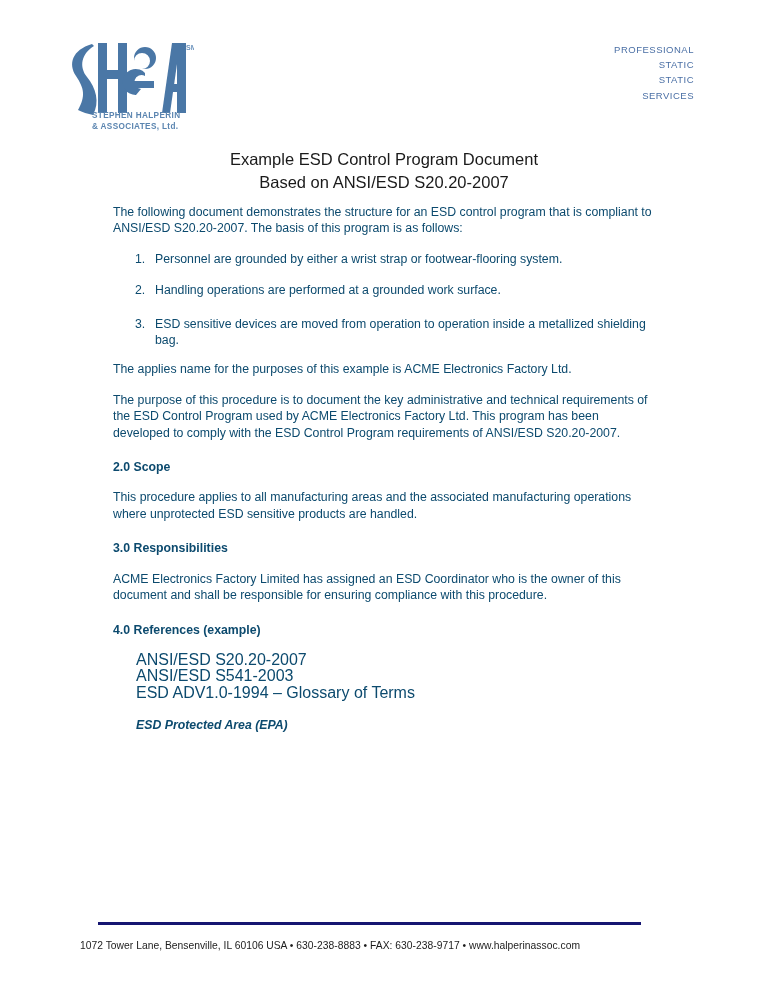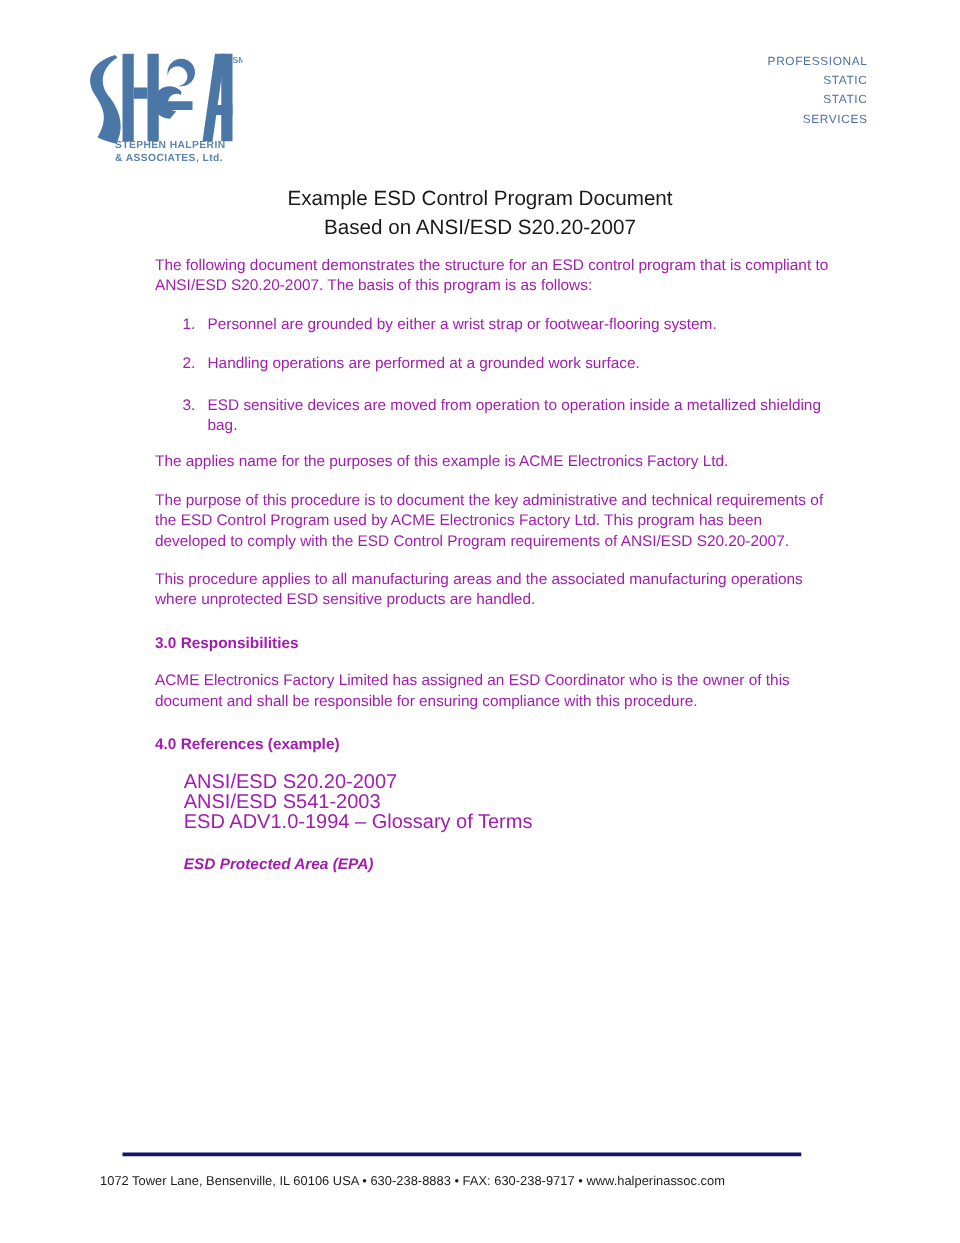--- a/index.html
+++ b/index.html
@@ -75,26 +75,26 @@
     font-size: 16.5px;
     line-height: 22.5px;
     color: #1a1a1a;
     font-weight: normal;
   }
   .doc-title .line { display: block; }
 
   
   .body-area {
     position: absolute;
-    left: 124px;
+    left: 113px;
     top: 204px;
     width: 545px;
     font-size: 12.3px;
     line-height: 16.4px;
-    color: #a21caf;
+    color: #0c4a6e;
   }
   .para {
     margin: 0 0 14px 0;
   }
 
   ol.numlist {
     margin: 14px 0 13px 0;
     padding: 0;
     list-style: none;
     counter-reset: esditem;
@@ -231,20 +231,21 @@
     <ol class="numlist">
       <li>Personnel are grounded by either a wrist strap or footwear-flooring system.</li>
       <li>Handling operations are performed at a grounded work surface.</li>
       <li>ESD sensitive devices are moved from operation to operation inside a metallized shielding bag.</li>
     </ol>
 
     <p class="para">The applies name for the purposes of this example is ACME Electronics Factory Ltd.</p>
 
     <p class="para">The purpose of this procedure is to document the key administrative and technical requirements of the ESD Control Program used by ACME Electronics Factory Ltd. This program has been developed to comply with the ESD Control Program requirements of ANSI/ESD S20.20-2007.</p>
 
+    <h2 class="section">2.0 Scope</h2>
     <p class="para">This procedure applies to all manufacturing areas and the associated manufacturing operations where unprotected ESD sensitive products are handled.</p>
 
     <h2 class="section">3.0 Responsibilities</h2>
     <p class="para">ACME Electronics Factory Limited has assigned an ESD Coordinator who is the owner of this document and shall be responsible for ensuring compliance with this procedure.</p>
 
     <h2 class="section">4.0 References (example)</h2>
     <div class="ref-list">
       <div>ANSI/ESD S20.20-2007</div>
       <div>ANSI/ESD S541-2003</div>
       <div>ESD ADV1.0-1994 – Glossary of Terms</div>

